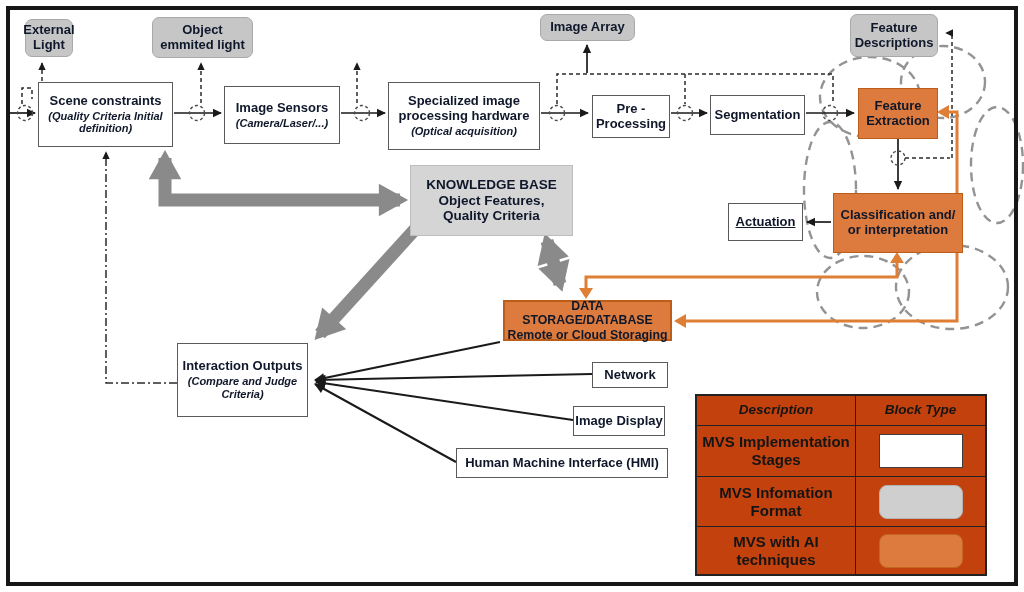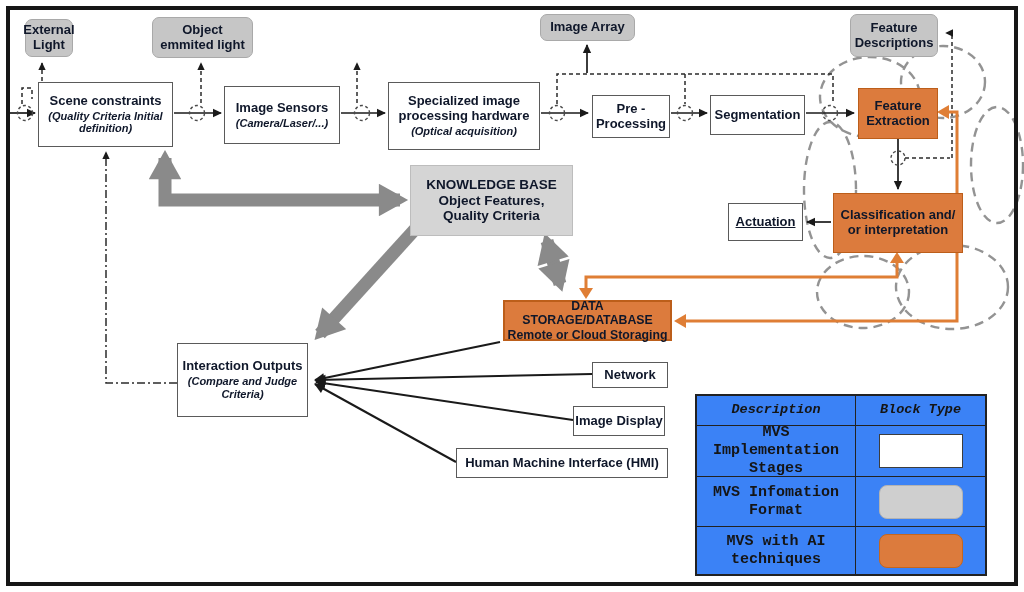--- a/index.html
+++ b/index.html
@@ -19,22 +19,22 @@
   }
   .pre { white-space:pre-line; }
   .gbox { background:#C6C6C6; border:1px solid #a9a9a9; border-radius:7px; font-weight:bold; font-size:13px; }
   .wbox { background:#ffffff; border:1.6px solid #5a5a5a; font-weight:bold; font-size:13px; }
   .obox { background:#DC7B3D; border:1.6px solid #BC5E1A; font-weight:bold; font-size:13px; }
   .kbox { background:#D5D5D5; border:1px solid #bdbdbd; font-weight:bold; font-size:13.5px; }
   .sub  { font-style:italic; font-size:11px; font-weight:bold; margin-top:1px; }
   .fs12 { font-size:12.3px; }
   .legend {
     position:absolute; left:695px; top:394px; width:292px; height:182px;
-    box-sizing:border-box; border:2.4px solid #222; background:#3b82f6;
-    display:grid; grid-template-columns:158px 1fr; grid-template-rows:29px 51px 50px 1fr;font-family:Liberation Mono, monospace;
+    box-sizing:border-box; border:2.4px solid #222; background:#c2410c;
+    display:grid; grid-template-columns:158px 1fr; grid-template-rows:29px 51px 50px 1fr;
   }
   .cell {
     display:flex; align-items:center; justify-content:center; text-align:center;
     font-size:15px; font-weight:bold; color:#151515; line-height:1.2;
     border-top:1.6px solid #222;
   }
   .cell.r0 { border-top:none; }
   .cell.colB { border-left:1.6px solid #222; }
   .cell.hdr { font-style:italic; font-size:13.5px; }
   .sw { width:84px; height:34px; box-sizing:border-box; }

